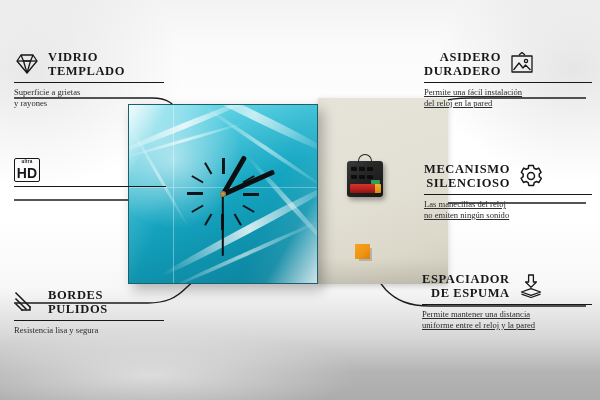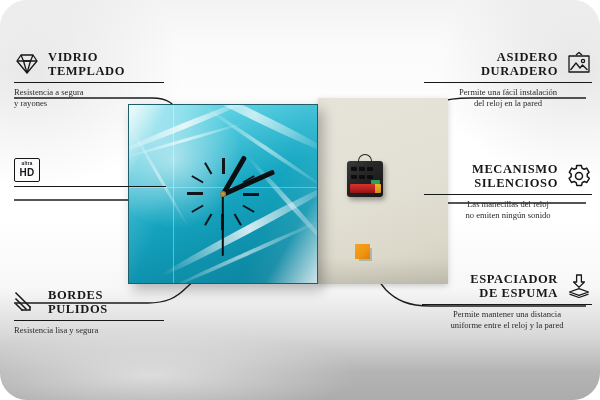--- a/index.html
+++ b/index.html
@@ -10,21 +10,20 @@
     background:#ffffff;
     position:relative;
   }
   #stage{
     position:absolute; left:0; top:0; width:600px; height:400px;
     background:
       radial-gradient(ellipse 220px 170px at 30px 70px, rgba(215,215,215,.55), rgba(215,215,215,0) 70%),
       radial-gradient(ellipse 200px 160px at 575px 70px, rgba(212,212,212,.55), rgba(212,212,212,0) 70%),
       linear-gradient(180deg,#f3f3f3 0%, #fbfbfb 12%, #ffffff 34%, #ffffff 55%, #f7f7f7 72%, #d8d8d8 84%, #b4b4b4 93%, #acacac 100%);
     overflow:hidden;
-    border-radius:27px;
   }
   
   #stage:before{
     content:""; position:absolute; left:-60px; top:330px; width:420px; height:90px;
     background:radial-gradient(ellipse at 50% 50%, rgba(255,255,255,.55), rgba(255,255,255,0) 70%);
     pointer-events:none;
   }
 
   
   #connectors{ position:absolute; left:0; top:0; width:600px; height:400px; pointer-events:none; }
@@ -152,34 +151,34 @@
     letter-spacing:.6px; color:#17181a; text-transform:uppercase;
     white-space:pre-line;
   }
   .feat .rule{ height:1.3px; background:#17181a; margin:4px 0 4px 0; }
   .feat .desc{
     font-family:"Liberation Serif", serif;
     font-size:8.6px; line-height:10.2px; color:#2a2b2d; white-space:pre-line;
   }
   .feat.left .ttl{ text-align:left; }
   .feat.left .desc{ text-align:left; }
-  .feat.right .row{ justify-content:flex-end; }
+  .feat.right .row{ }
   .feat.right .ttl{ text-align:right; }
-  .feat.right .desc{ text-align:center; }
+  .feat.right .desc{ text-align:left;text-decoration:underline; }
 
   .ico{ width:26px; height:26px; flex:0 0 26px; display:block; }
   .ico svg{ display:block; width:26px; height:26px; }
 
   
   .hd{
     width:26px; height:24px; flex:0 0 26px; border:1.6px solid #15171a; border-radius:2px;
     display:flex; flex-direction:column; align-items:center; justify-content:center; line-height:1;
   }
   .hd .u{ font-family:"Liberation Sans", sans-serif; font-size:4.6px; font-weight:bold; letter-spacing:.2px; color:#15171a; }
-  .hd .h{ font-family:"Liberation Sans", sans-serif; font-size:10px; font-weight:bold; letter-spacing:.2px; color:#15171a; margin-top:.5px;text-align:right; }
+  .hd .h{ font-family:"Liberation Sans", sans-serif; font-size:14px; font-weight:bold; letter-spacing:.2px; color:#15171a; margin-top:.5px;text-align:right; }
 
   
   #f-vidrio     { left:14px;  top:50px;  width:150px; }
   #f-impresion  { left:14px;  top:158px; width:152px; }
   #f-bordes     { left:14px;  top:288px; width:150px; }
   #f-asidero    { right:8px;  top:50px;  width:168px; }
   #f-mecanismo  { right:8px;  top:162px; width:168px; }
   #f-espaciador { right:8px;  top:272px; width:170px; }
 </style>
 </head>
@@ -280,21 +279,21 @@
           <path d="M7 4 L9.5 10 L13 22"></path>
               <path d="M19 4 L16.5 10 L13 22"></path>
               <path d="M9.5 10 H16.5"></path>
         </g>
           </svg>
       </span>
       <span class="ttl">VIDRIO
 TEMPLADO</span>
     </div>
     <div class="rule"></div>
-    <div class="desc">Resistencia a segura
+    <div class="desc">Superficie a grietas
 y rayones</div>
   </div>
 
   <div class="feat left" id="f-impresion">
     <div class="row">
       <span class="hd">
         <span class="u">ultra</span>
         <span class="h">HD</span>
       </span>
     </div>

